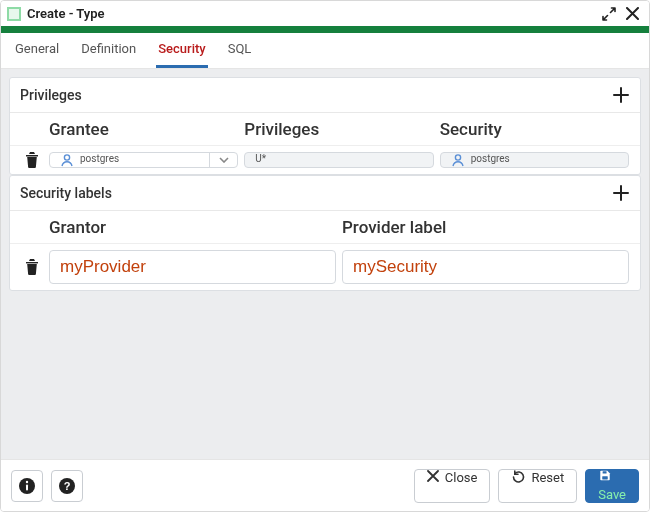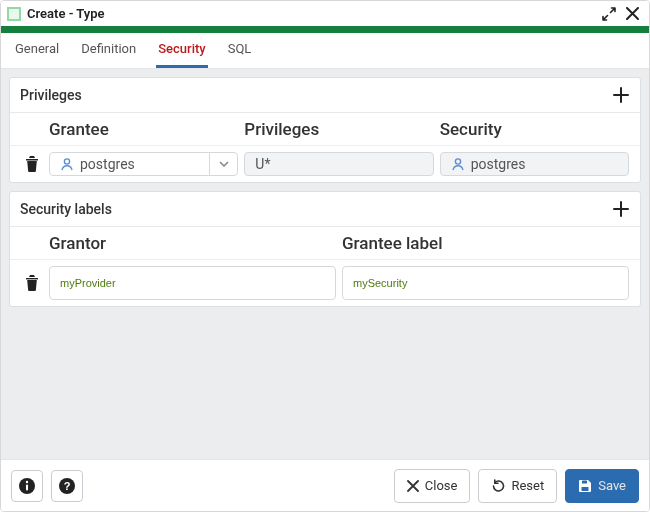--- a/index.html
+++ b/index.html
@@ -69,21 +69,20 @@
   .body {
     flex: 1 1 auto;
     background: #ecedef;
     padding: 8px;
     overflow: auto;
   }
   .panel {
     background: #fff;
     border: 1px solid #dcdfe3;
     border-radius: 3px;
-    margin-bottom: 8px;
   }
   .panel-header {
     display: flex;
     align-items: center;
     padding: 8px 10px;
     border-bottom: 1px solid #e8e8e8;
   }
   .panel-header .ptitle {
     flex: 1 1 auto;
     font-size: 14px;
@@ -111,27 +110,27 @@
   }
   .del-col {
     width: 28px;
     flex: 0 0 28px;
     display: flex;
     justify-content: center;
   }
   .cols3 .col { flex: 1 1 0; padding: 0 3px; }
   .cols2 .col { flex: 1 1 0; padding: 0 3px; }
   .ctl {
-    height: 24px;
+    height: 16px;
     border: 1px solid #d5d9de;
     border-radius: 4px;
     background: #fff;
     display: flex;
-    align-items: center;
-    font-size: 14px;
+    align-items: flex-start;
+    font-size: 10px;
     color: #555;
   }
   .ctl.readonly { background: #f1f3f5; color: #555; }
   .ctl .user-ico {
     margin: 0 6px 0 10px;
     flex: 0 0 auto;
   }
   .ctl .txt { flex: 1 1 auto; padding: 0 10px; }
   .ctl.select .txt { padding-left: 0; }
   .ctl.select .chev {
@@ -142,22 +141,22 @@
     align-items: center;
     justify-content: center;
     color: #888;
   }
   input.fld {
     width: 100%;
     height: 34px;
     border: 1px solid #d5d9de;
     border-radius: 4px;
     padding: 0 10px;
-    font-size: 11px;
-    color: #4d7c0f;
+    font-size: 17px;
+    color: #c2410c;
     outline: none;
     background: #fff;
   }
   .trash {
     cursor: pointer;
     color: #222;
   }
   .footer {
     display: flex;
     align-items: center;
@@ -177,31 +176,31 @@
     cursor: pointer;
     background: #fff;
   }
   .spacer { flex: 1 1 auto; }
   .btn {
     height: 34px;
     border: 1px solid #c9cdd2;
     border-radius: 4px;
     background: #fff;
     display: inline-flex;
-    align-items: center;
     gap: 6px;
     padding: 0 12px;
     font-size: 13px;
     color: #333;
     cursor: pointer;
   }
   .btn.primary {
     background: #2b6cb0;
     border-color: #2b6cb0;
-    color: #e5e5e5;
+    color: #86efac;
+    flex-direction: column;
   }
   svg { display: block; }
 </style>
 </head>
 <body>
 
 <div class="dialog">
 
   <div class="titlebar">
     <div class="sq"></div>
@@ -293,21 +292,21 @@
         <div class="ptitle">Security labels</div>
         <div class="addbtn">
           <svg width="18" height="18" viewBox="0 0 18 18" stroke="#222" stroke-width="2" stroke-linecap="round">
               <path d="M9 2 V16 M2 9 H16"></path>
             </svg>
         </div>
       </div>
       <div class="row-head cols2">
         <div class="del-col"></div>
         <div class="col">Grantor</div>
-        <div class="col">Grantee label</div>
+        <div class="col">Provider label</div>
       </div>
       <div class="row-body cols2">
         <div class="del-col">
           <span class="trash">
             <svg width="14" height="16" viewBox="0 0 14 16" fill="#222">
                 <path d="M1 3h12v1.4H1z"></path>
                 <path d="M5 0h4l1 2H4z"></path>
                 <path d="M2.2 5h9.6l-.9 10a1 1 0 0 1-1 .9H4.1a1 1 0 0 1-1-.9z"></path>
               </svg>
           </span>

